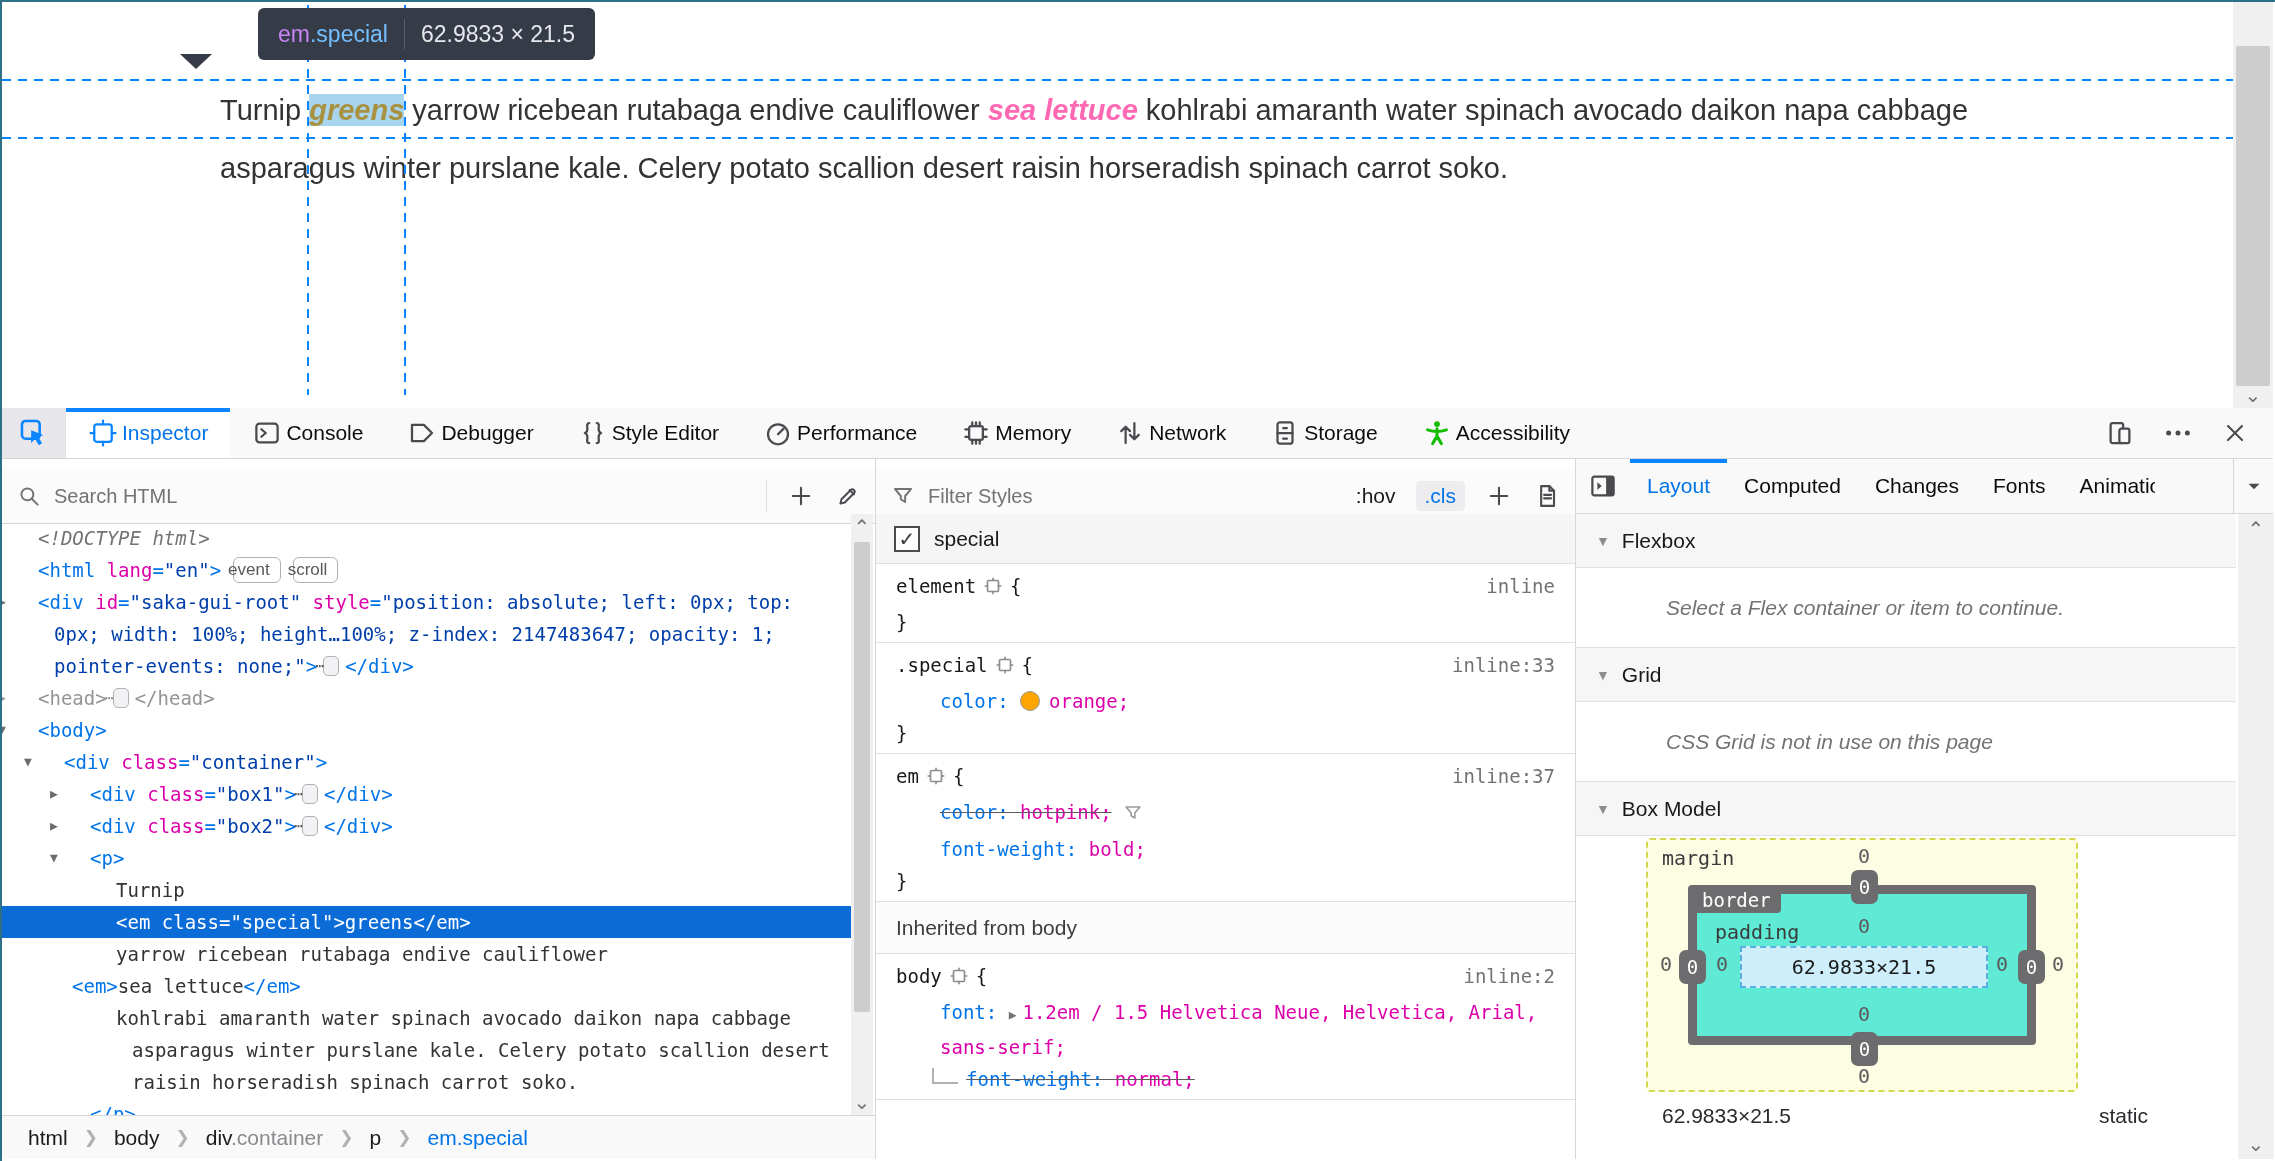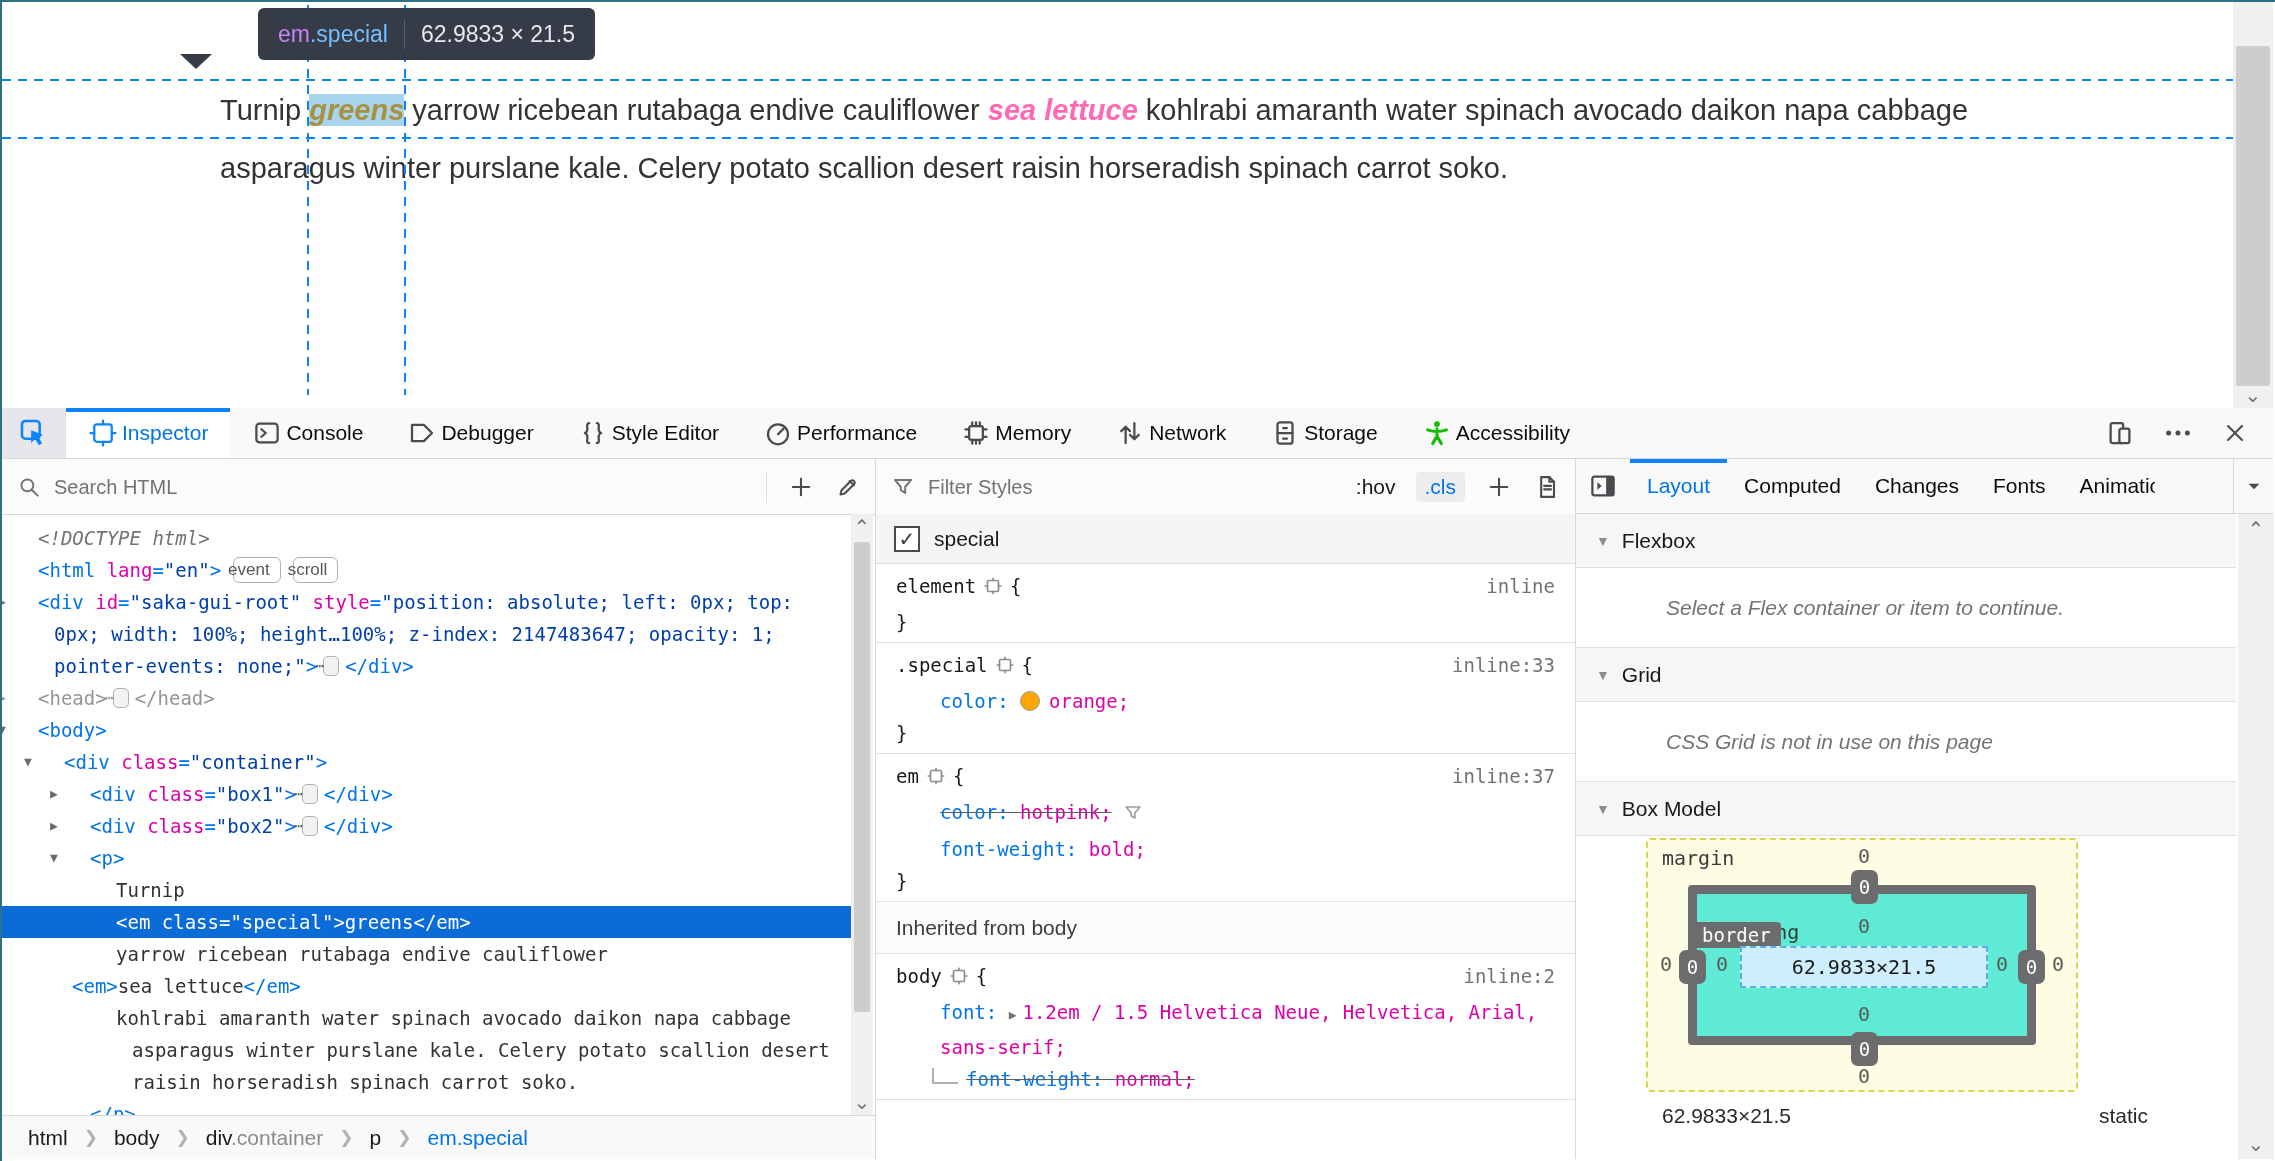--- a/index.html
+++ b/index.html
@@ -40,21 +40,21 @@
   .tab.active{background:#fff;color:#0074e8;}
   .tab.active .tab-icon{color:#0a84ff;}
   .tab-topbar{position:absolute;left:0;top:0;width:100%;height:4px;background:#0a84ff;}
   .tab .a11y{color:#12bc00;}
   .tabbar-right{display:flex;align-items:center;gap:28px;padding:0 24px;color:#4a4a4f;}
 
   
   .left-pane{position:absolute;left:0;top:457px;width:873px;height:700px;background:#fff;}
   .mid-pane{position:absolute;left:873px;top:457px;width:700px;height:700px;background:#fff;border-left:1px solid #d7d7db;}
   .right-pane{position:absolute;left:1573px;top:457px;width:698px;height:700px;background:#fff;border-left:1px solid #d7d7db;}
-  .pane-toolbar{position:absolute;left:0;top:1px;width:100%;height:55px;background:#fbfbfb;border-bottom:1px solid #d7d7db;
+  .pane-toolbar{position:absolute;left:0;top:10px;width:100%;height:55px;background:#fbfbfb;border-bottom:1px solid #d7d7db;
                 display:flex;align-items:center;padding:0 14px;color:#737373;font-size:20px;gap:12px;}
   .ph{color:#737373;}
   .tool-right{margin-left:auto;display:flex;align-items:center;gap:20px;color:#4a4a4f;}
   .vsep{width:1px;height:32px;background:#e0e0e2;}
 
   
   .markup-view{position:absolute;left:0;top:55px;width:851px;height:601px;overflow:hidden;
                font-family:"DejaVu Sans Mono",monospace;font-size:19px;padding-top:8px;}
   .mrow{position:relative;line-height:32px;white-space:pre-wrap;padding-right:10px;}
   .arrow{position:absolute;font-size:13px;color:#6a6a6f;top:0;}
@@ -122,21 +122,21 @@
   .bm-wrap{position:absolute;left:0;top:379px;width:660px;height:277px;font-family:"DejaVu Sans Mono",monospace;}
   .bm-margin{position:absolute;left:70px;top:0;width:432px;height:254px;background:#fdfde3;
              border:2px dashed #d5d84e;border-radius:4px;}
   .bm-border{position:absolute;left:40px;top:45px;right:40px;bottom:45px;background:#6c6c6e;border-radius:4px;}
   .bm-padding{position:absolute;left:9px;top:9px;right:9px;bottom:9px;background:#5eead4;}
   .bm-content{position:absolute;left:92px;top:106px;width:248px;height:42px;background:#cdeefa;
               border:2px dashed #58b0e3;display:flex;align-items:center;justify-content:center;
               font-size:20px;color:#1a1a1a;}
   .bm-label{position:absolute;font-size:20px;color:#3b3b3d;}
   .bm-border-label{position:absolute;left:44px;top:47px;background:#6c6c6e;color:#fff;font-size:19px;
-                   padding:2px 10px;border-radius:4px;margin-top:35px;}
+                   padding:2px 10px;border-radius:4px;}
   .bm-val{position:absolute;font-size:20px;color:#5a5a5c;width:40px;text-align:center;}
   .bm-badge{position:absolute;width:27px;height:34px;background:#6c6c6e;border-radius:7px;color:#fff;
             font-size:19px;display:flex;align-items:center;justify-content:center;}
   .bm-footer{position:absolute;left:0;top:645px;width:660px;display:flex;justify-content:space-between;
              padding:0 88px 0 86px;font-size:21px;color:#2a2a2e;}
 
   svg{display:block;}
 </style>
 </head>
 <body>

